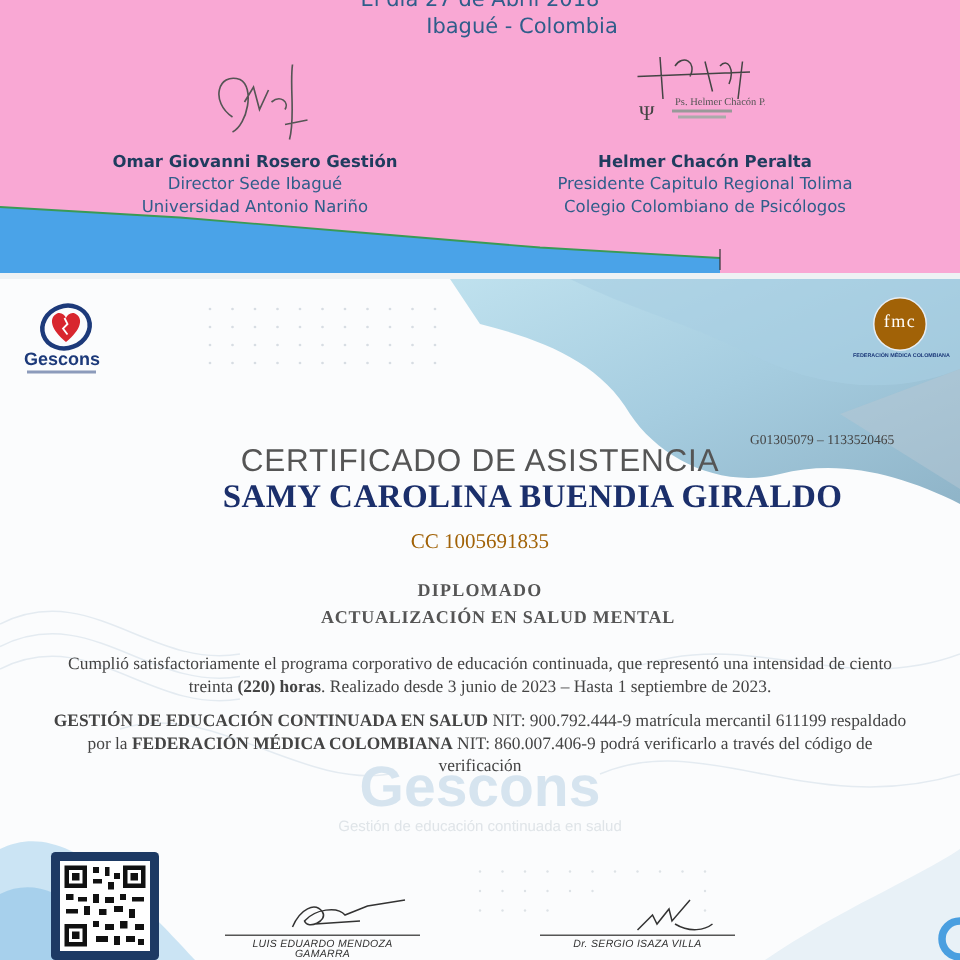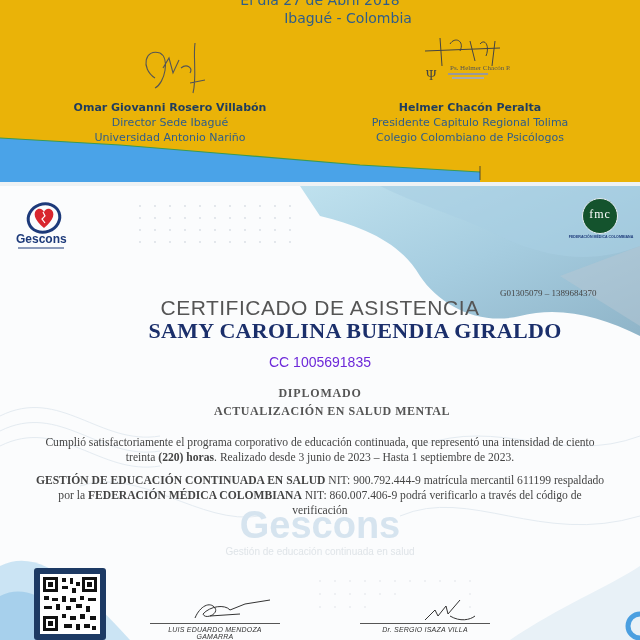--- a/index.html
+++ b/index.html
@@ -1,29 +1,29 @@
 <!DOCTYPE html>
 <html><head>
   <meta charset="utf-8">
   <style>
     html, body { margin:0; padding:0; }
     body { width:640px; height:640px; overflow:hidden; background:#ffffff; position:relative; font-family:"DejaVu Sans", sans-serif; }
-    .page1 { position:absolute; left:0; top:0; width:640px; height:182px; background:#eab308; overflow:hidden; }
+    .page1 { position:absolute; left:0; top:0; width:640px; height:182px; background:#f9a8d4; overflow:hidden; }
     .p1-date { position:absolute; top:-8px; left:0; width:640px; text-align:center; font-size:14px; color:#2f5d8a; font-family:"DejaVu Sans", sans-serif; }
     .p1-city { position:absolute; top:10px; left:0; width:640px; text-align:center; font-size:14px; color:#2f5d8a;padding-left:28px; }
     .sig-block { position:absolute; text-align:center; font-size:11px; color:#2f5d8a; line-height:15px; }
     .sig-block .nm { font-weight:bold; color:#1f3c5e; font-size:11px; }
     .wedge { position:absolute; left:0; top:0; width:640px; height:182px; }
     .sepline { position:absolute; left:0; top:182px; width:640px; height:4px; background:#eef2f4; }
     .page2 { position:absolute; left:0; top:186px; width:640px; height:454px; overflow:hidden; background:#fbfcfd; }
     .bg { position:absolute; left:0; top:0; width:640px; height:454px; }
     .ctr { position:absolute; left:0; width:640px; text-align:center; }
     .title { top:110px; font-size:21px; color:#555; letter-spacing:0.5px; font-family:Liberation Sans, sans-serif; }
     .name { top:132px; font-size:22px; color:#1b2f6b; font-weight:bold; letter-spacing:0.3px; font-family:"Liberation Serif", serif;padding-left:35px; }
-    .cc { top:168px; font-size:14px; color:#6d28d9; font-family:Liberation Sans, sans-serif; }
+    .cc { top:168px; font-size:14px; color:#a16207; font-family:Liberation Serif, serif; }
     .dip { top:200px; font-size:12px; color:#555; font-weight:bold; letter-spacing:0.8px; font-family:"Liberation Serif", serif; }
     .course { top:218px; font-size:12px; color:#555; font-weight:bold; letter-spacing:0.5px; font-family:"Liberation Serif", serif;margin-left:12px; }
     .para { position:absolute; left:30px; width:580px; text-align:center; font-size:11.6px; color:#444; line-height:15px; font-family:"Liberation Serif", serif; }
     .para b { color:#444; }
     .code { position:absolute; top:102px; left:500px; font-size:9px; color:#444; font-family:"Liberation Serif", serif; }
     .wm { position:absolute; left:0; width:640px; text-align:center; color:#d6e4ef; font-family:"Liberation Sans", sans-serif; }
     .footsig { position:absolute; font-size:7px; color:#333; font-style:italic; font-family:"Liberation Sans", sans-serif; text-align:center; letter-spacing:0.2px; }
     .qr { position:absolute; left:34px; top:382px; width:72px; height:72px; background:#1d3a64; border-radius:3px; }
     .qr-inner { position:absolute; left:6px; top:6px; width:60px; height:60px; background:#fff; }
   </style>
@@ -31,21 +31,21 @@
 <body>
 
 <div class="page1">
   <div class="p1-date">El día 27 de Abril 2018</div>
   <div class="p1-city">Ibagué - Colombia</div>
 
   <svg style="position:absolute;left:135px;top:38px" width="80" height="60" viewBox="0 0 80 60">
     <path d="M20,40 C5,30 10,10 25,15 C35,20 30,45 20,50 M28,30 L34,20 L38,35 L44,22 M46,30 C52,25 58,30 55,35 M60,5 C58,20 62,40 58,55 M55,45 L70,42" stroke="#555" stroke-width="1.1" fill="none"></path>
   </svg>
   <div class="sig-block" style="left:70px;top:100px;width:200px;">
-    <div class="nm">Omar Giovanni Rosero Villabón</div>
+    <div class="nm">Omar Giovanni Rosero Gestión</div>
     <div>Director Sede Ibagué</div>
     <div>Universidad Antonio Nariño</div>
   </div>
 
   <svg style="position:absolute;left:420px;top:36px" width="90" height="50" viewBox="0 0 90 50">
     <path d="M5,15 L80,12 M20,2 L22,30 M30,8 C35,0 45,5 40,15 M50,5 L55,25 M60,8 C65,2 70,10 66,20 M75,5 L72,30" stroke="#444" stroke-width="1" fill="none"></path>
     <text x="30" y="34" font-size="7" fill="#555" font-family="Liberation Serif, serif">Ps. Helmer Chacón P.</text>
     <text x="6" y="44" font-size="14" fill="#444" font-family="Liberation Serif, serif">Ψ</text>
     <rect x="28" y="37" width="40" height="2" fill="#999"></rect>
     <rect x="32" y="41" width="32" height="2" fill="#aaa"></rect>
@@ -169,27 +169,27 @@
     <svg width="60" height="36" viewBox="0 0 60 36" style="position:absolute;left:0;top:0;">
       <ellipse cx="28" cy="18" rx="16" ry="14" fill="none" stroke="#1d3a7a" stroke-width="3" transform="rotate(-20 28 18)"></ellipse>
       <path d="M28,28 C18,20 16,12 22,9 C25,8 27,10 28,12 C29,10 31,8 34,9 C40,12 38,20 28,28 Z" fill="#d8262e"></path>
       <path d="M27,12 L29,16 L26,19 L29,23" stroke="#fff" stroke-width="1.2" fill="none"></path>
     </svg>
     <div style="position:absolute;left:0;top:32px;font-family:'Liberation Sans',sans-serif;font-weight:bold;font-size:12px;color:#1d3a7a;">Gescons</div>
     <div style="position:absolute;left:2px;top:47px;width:46px;height:2px;background:#1d3a7a;opacity:0.5;"></div>
   </div>
 
   <div style="position:absolute;left:562px;top:12px;width:78px;height:44px;">
-    <div style="position:absolute;left:20px;top:0;width:34px;height:34px;border-radius:50%;background:#14532d;border:1px solid #e8eef4;">
+    <div style="position:absolute;left:20px;top:0;width:34px;height:34px;border-radius:50%;background:#a16207;border:1px solid #e8eef4;">
       <span style="position:absolute;left:0;top:8px;width:34px;text-align:center;color:#fff;font-family:'Liberation Serif',serif;font-size:12px;letter-spacing:1px;">fmc</span>
     </div>
     <div style="position:absolute;left:0;top:37px;width:78px;text-align:center;font-size:3.6px;color:#1d3a7a;font-weight:bold;font-family:'Liberation Sans',sans-serif;">FEDERACIÓN MÉDICA COLOMBIANA</div>
   </div>
 
-  <div class="code">G01305079 – 1389684370</div>
+  <div class="code">G01305079 – 1133520465</div>
 
   <div class="ctr title">CERTIFICADO DE ASISTENCIA</div>
   <div class="ctr name">SAMY CAROLINA BUENDIA GIRALDO</div>
   <div class="ctr cc">CC 1005691835</div>
   <div class="ctr dip">DIPLOMADO</div>
   <div class="ctr course">ACTUALIZACIÓN EN SALUD MENTAL</div>
 
   <div class="para" style="top:249px;">
     <span>Cumplió satisfactoriamente el programa corporativo de educación continuada, que representó una intensidad de ciento treinta </span><b>(220) horas</b><span>. Realizado desde 3 junio de 2023 – Hasta 1 septiembre de 2023.</span>
   </div>

